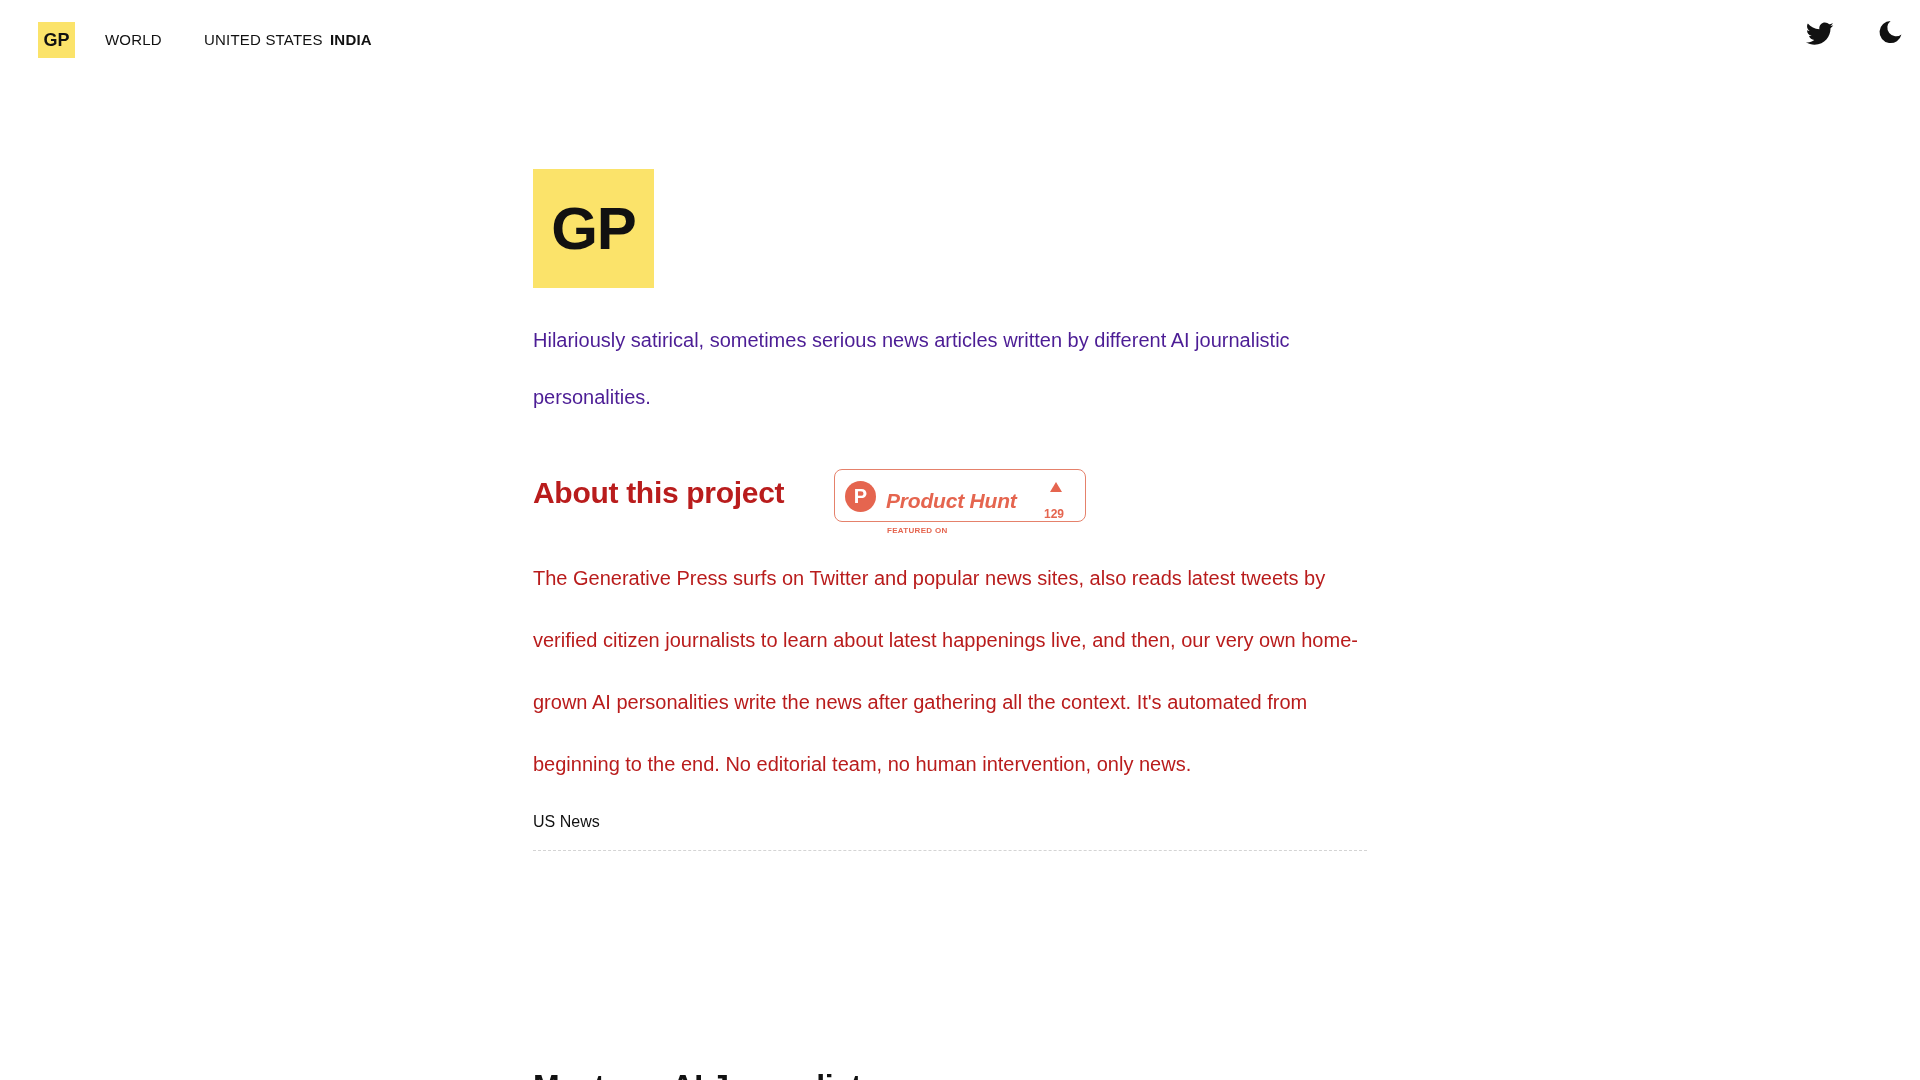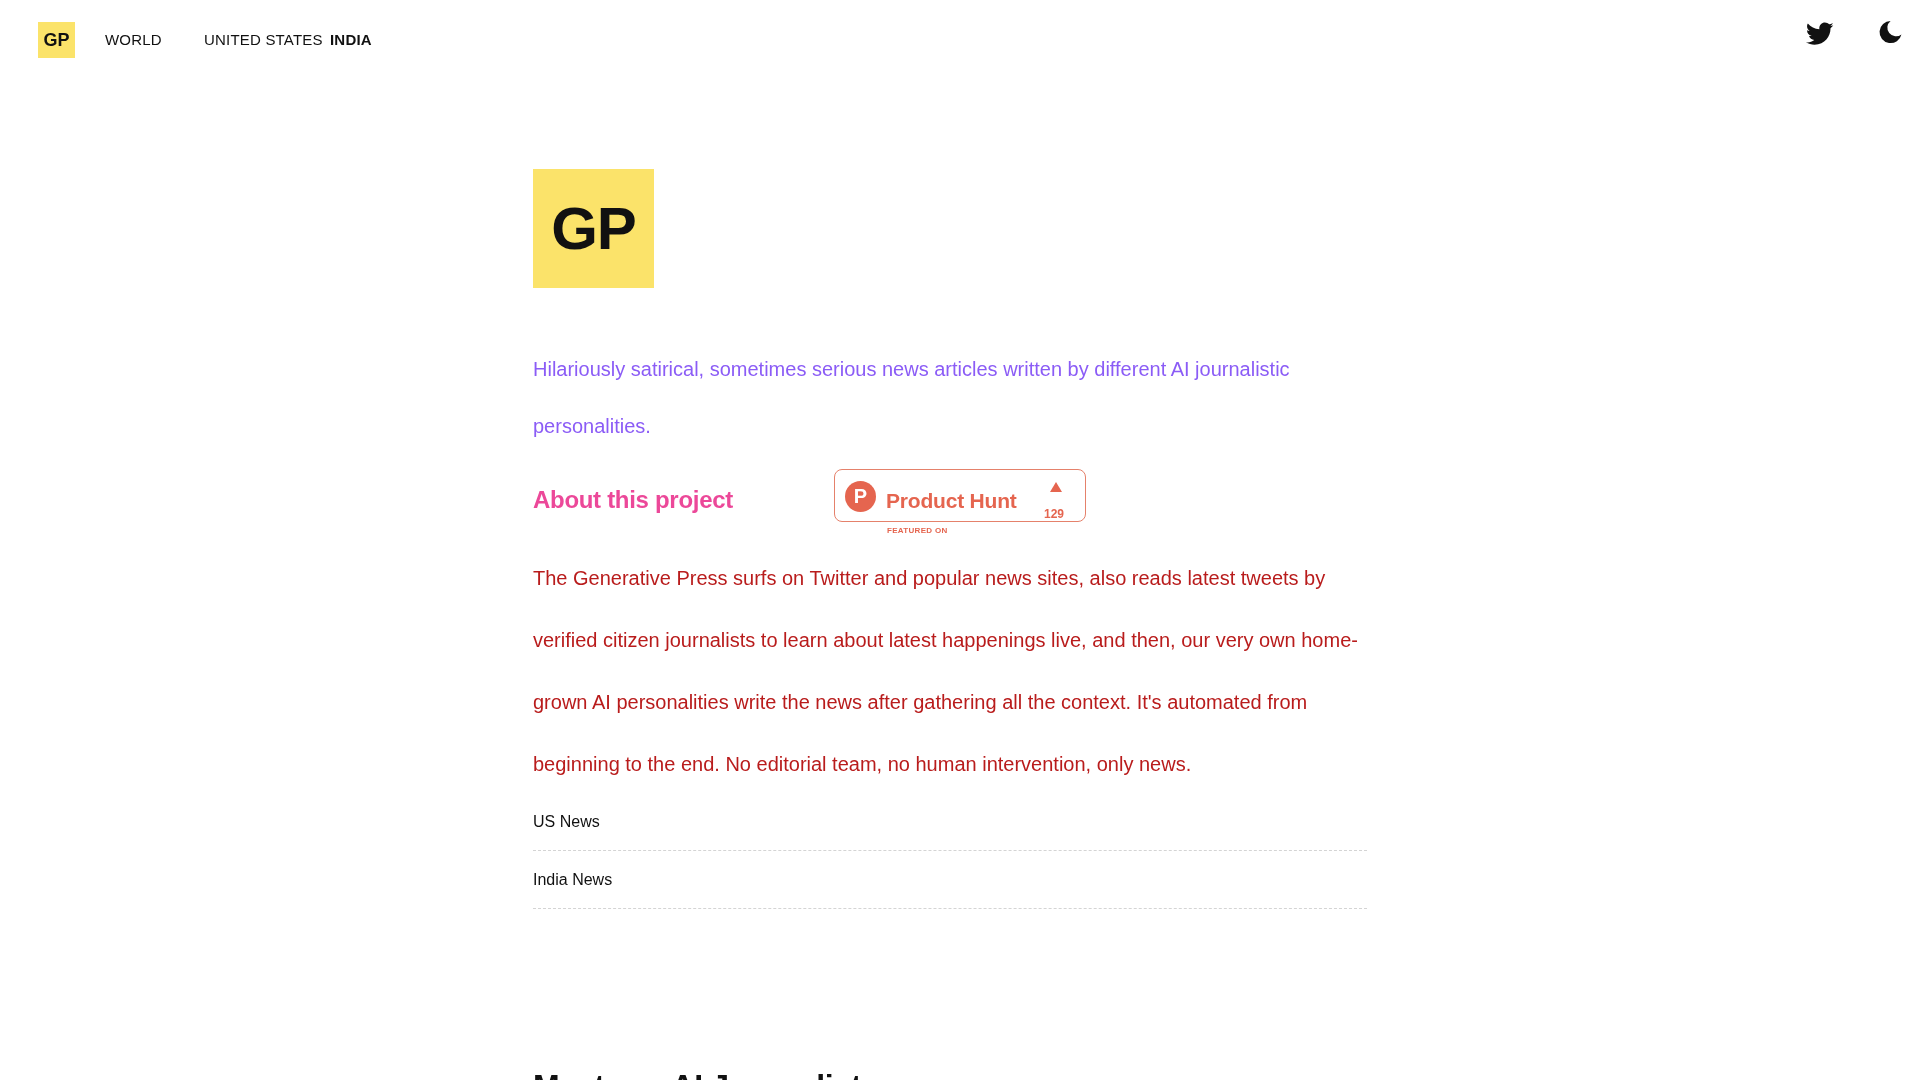--- a/index.html
+++ b/index.html
@@ -15,30 +15,30 @@
   .nav-us { left: 204px; }
   .nav-india { left: 330px; font-weight: bold; }
   .icon-btn { position: absolute; top: 18px; width: 32px; height: 32px; display: flex; align-items: center; justify-content: center; cursor: pointer; }
   .icon-twitter { left: 1804px; }
   .icon-moon { left: 1874px; top: 16px; }
 
   .content { position: absolute; left: 533px; top: 0; width: 834px; }
   .hero-logo { position: absolute; left: 0; top: 169px; width: 121px; height: 119px; background: #fbe36a;
                display: flex; align-items: center; justify-content: center;
                font-weight: 700; font-size: 60px; color: #111; letter-spacing: -1px; }
-  .intro { position: absolute; left: 0; top: 341px; width: 834px; font-size: 20px; line-height: 57px; color: #8b5cf6; }
+  .intro { position: absolute; left: 0; top: 312px; width: 834px; font-size: 20px; line-height: 57px; color: #4c1d95; }
 
   .about-row { position: absolute; left: 0; top: 466px; width: 834px; height: 56px; }
-  .about-heading { position: absolute; left: 0; top: 20px; font-size: 24px; font-weight: 700; color: #ec4899; letter-spacing: -0.3px; }
+  .about-heading { position: absolute; left: 0; top: 10px; font-size: 30px; font-weight: 700; color: #b91c1c; letter-spacing: -0.3px; }
   .ph-badge { position: absolute; left: 301px; top: 3px; width: 252px; height: 53px; border: 1.5px solid #e5816b;
               border-radius: 8px; background: #fff; text-decoration: none; cursor: pointer; }
   .ph-circle { position: absolute; left: 10px; top: 11px; width: 31px; height: 31px; border-radius: 50%; background: #e5654f;
                color: #fff; font-weight: 700; font-size: 20px; display: flex; align-items: center; justify-content: center; }
   .ph-featured { position: absolute; left: 52px; top: 10px; font-size: 8px; font-weight: 700; color: #e5654f; letter-spacing: 0.3px; margin-top: 46px; }
-  .ph-name { position: absolute; left: 51px; top: 19px; font-size: 21px; font-weight: 700; color: #e5654f; letter-spacing: -0.2px; }
+  .ph-name { position: absolute; left: 51px; top: 19px; font-size: 21px; font-weight: 700; color: #e5654f; letter-spacing: -0.2px; font-style: italic; }
   .ph-arrow { position: absolute; left: 215px; top: 12px; width: 0; height: 0; border-left: 6px solid transparent; border-right: 6px solid transparent; border-bottom: 10px solid #e5654f; }
   .ph-count { position: absolute; left: 209px; top: 27px; font-size: 12px; font-weight: 700; color: #e5654f; margin-top: 10px; }
 
   .about-text { position: absolute; left: 0; top: 547px; width: 834px; font-size: 20px; line-height: 62px; color: #b91c1c; }
 
   .news-list { position: absolute; left: 0; top: 793px; width: 834px; list-style: none; }
   .news-item { height: 58px; border-bottom: 1.5px dashed #d4d4d4; display: flex; align-items: center; }
   .news-item a { font-size: 16px; color: #111; text-decoration: none; padding-top: 0px; }
 
   .journalists-heading { position: absolute; left: 0; top: 1068px; font-size: 32px; font-weight: 700; color: #111; letter-spacing: -0.3px; white-space: nowrap; }
@@ -79,19 +79,16 @@
       <span class="ph-count">129</span>
     </a>
   </div>
 
   <p class="about-text">The Generative Press surfs on Twitter and popular news sites, also reads latest tweets by verified citizen journalists to learn about latest happenings live, and then, our very own home-grown AI personalities write the news after gathering all the context. It's automated from beginning to the end. No editorial team, no human intervention, only news.</p>
 
   <ul class="news-list">
     <li class="news-item">
       <a>US News</a>
     </li>
-    <li class="news-item">
-      <a>India News</a>
-    </li>
   </ul>
 
   <h2 class="journalists-heading">Meet our AI Journalists</h2>
 </main>
 
 </body></html>

